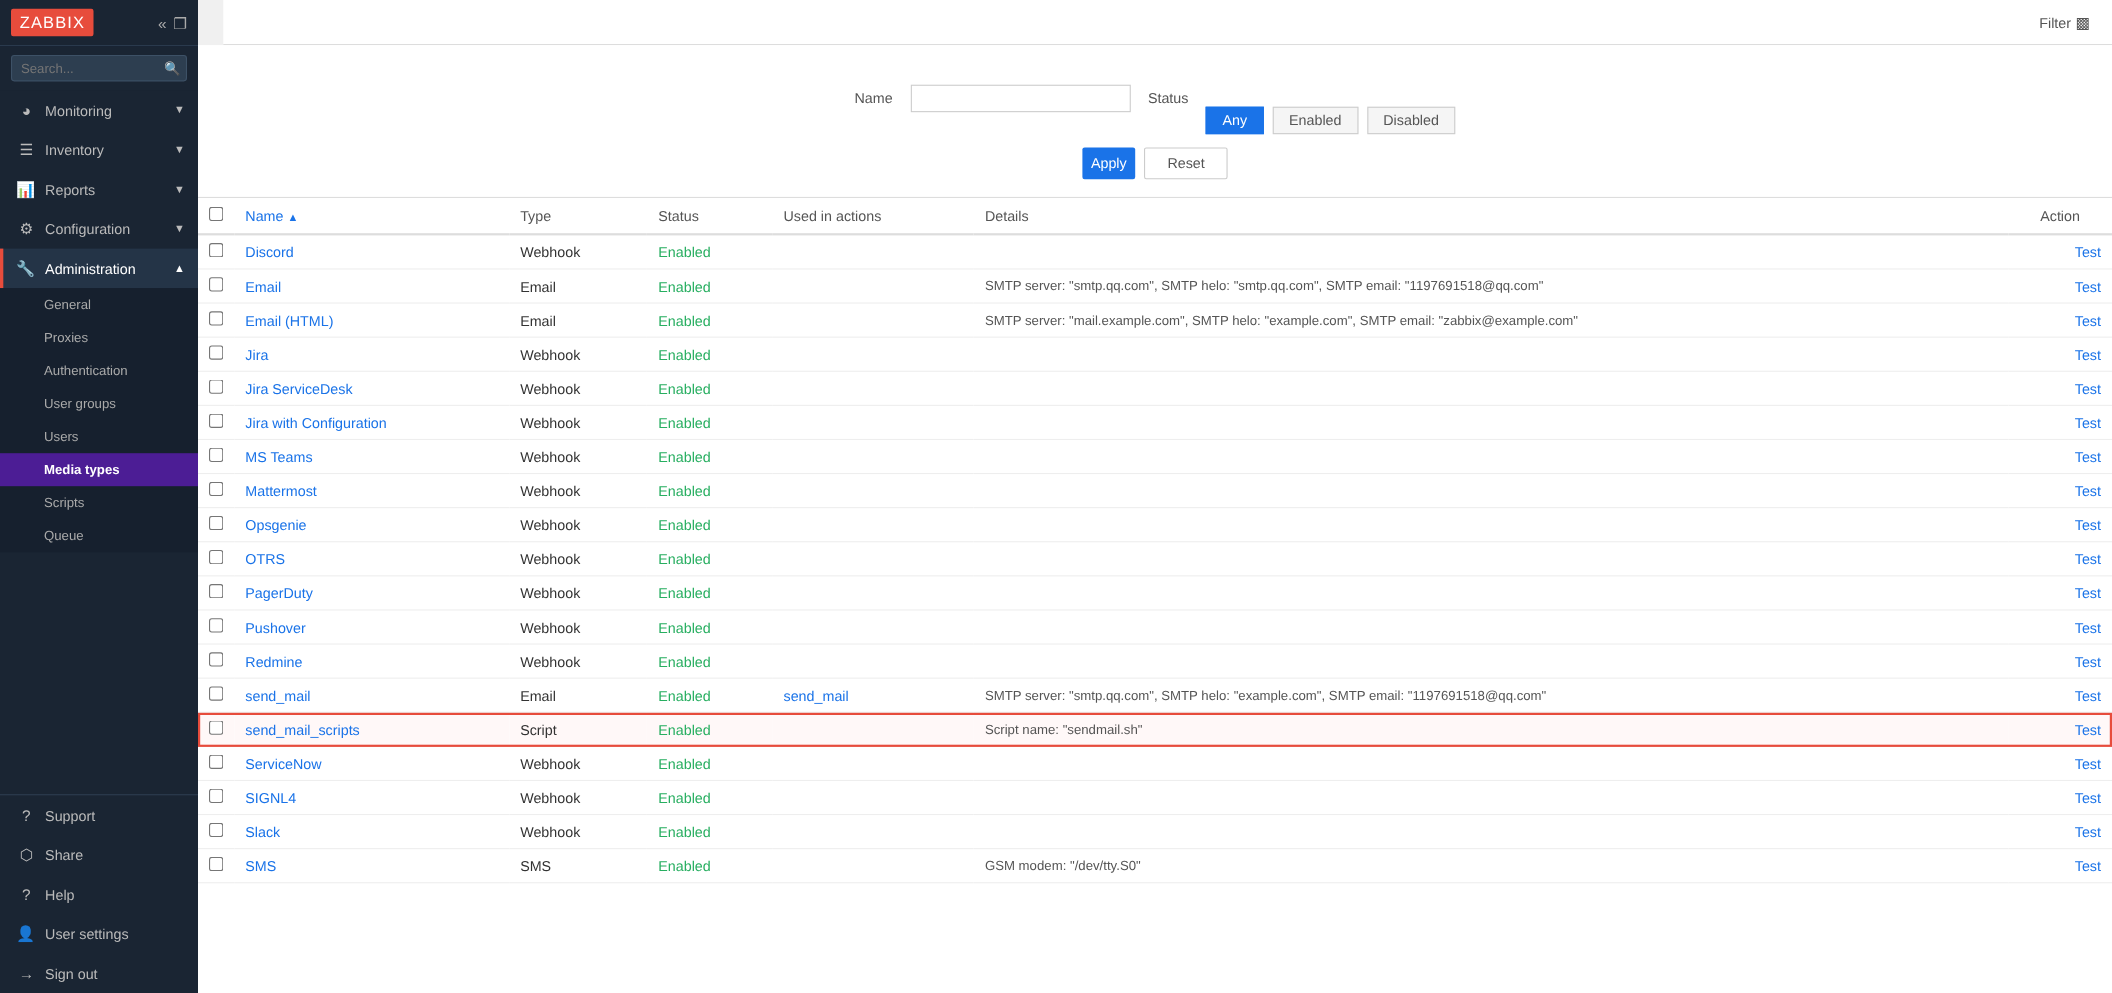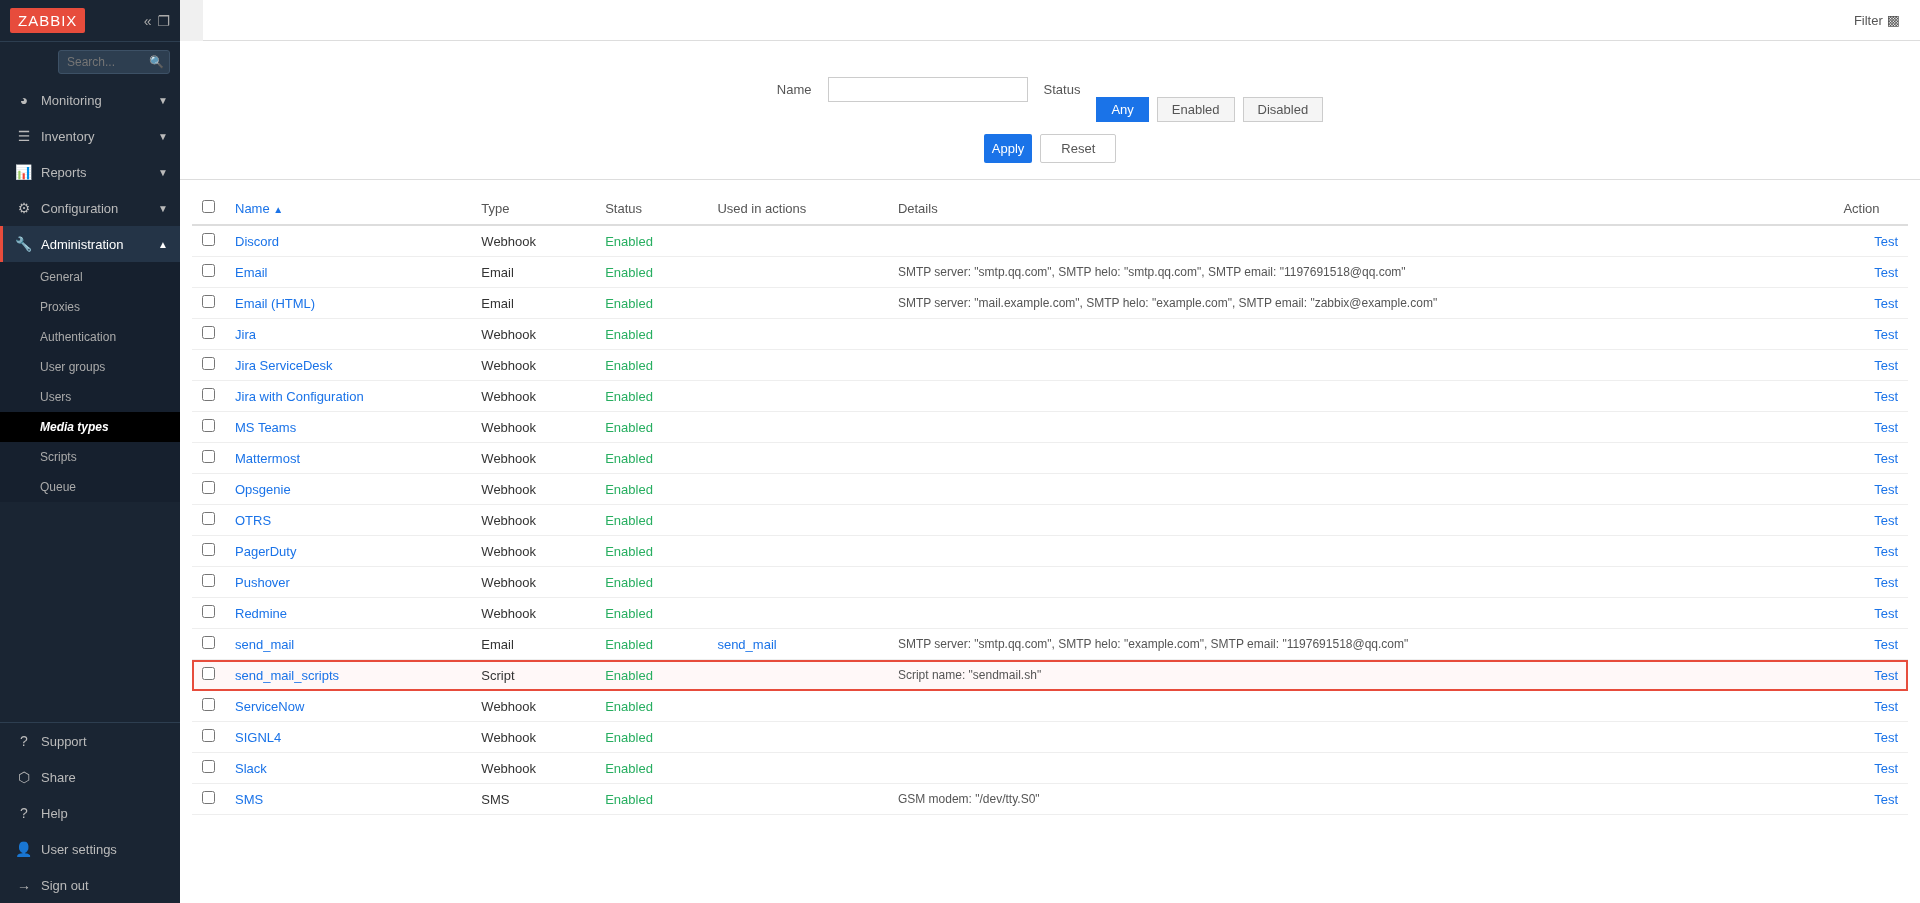--- a/index.html
+++ b/index.html
@@ -51,21 +51,20 @@
       background: #2d3e50;
       border: 1px solid #3d5166;
       color: #ccc;
       padding: 4px 24px 4px 8px;
       border-radius: 3px;
       font-size: 12px;
       outline: none;
     }
     .search-wrapper {
       position: relative;
-      margin-left: 48px;
     }
     .search-wrapper .search-icon {
       position: absolute;
       right: 6px;
       top: 50%;
       transform: translateY(-50%);
       color: #aaa;
       font-size: 12px;
     }
     .nav-section {
@@ -89,21 +88,21 @@
       background: #16202e;
       display: flex;
       flex-direction: column;
     }
     .sub-nav-item {
       padding: 8px 0 8px 40px;
       color: #aaa;
       cursor: pointer;
       font-size: 12px;
     }
-    .sub-nav-item.active { color: #fff; background: #000000; font-weight: bold; font-style: italic; }
+    .sub-nav-item.active { color: #fff; background: #4c1d95; font-weight: bold; }
     .sidebar-bottom {
       margin-top: auto;
       border-top: 1px solid #2d3e50;
     }
 
     
     #main {
       flex: 1;
       display: flex;
       flex-direction: column;
@@ -195,21 +194,20 @@
 
     
     #content {
       flex: 1;
       overflow-y: auto;
       padding: 0;
       background: #fff;
     }
     .table-container {
       background: #fff;
-      margin: 12px;
     }
     table {
       width: 100%;
       border-collapse: collapse;
       font-size: 13px;
     }
     thead th {
       padding: 8px 10px;
       text-align: left;
       color: #555;

